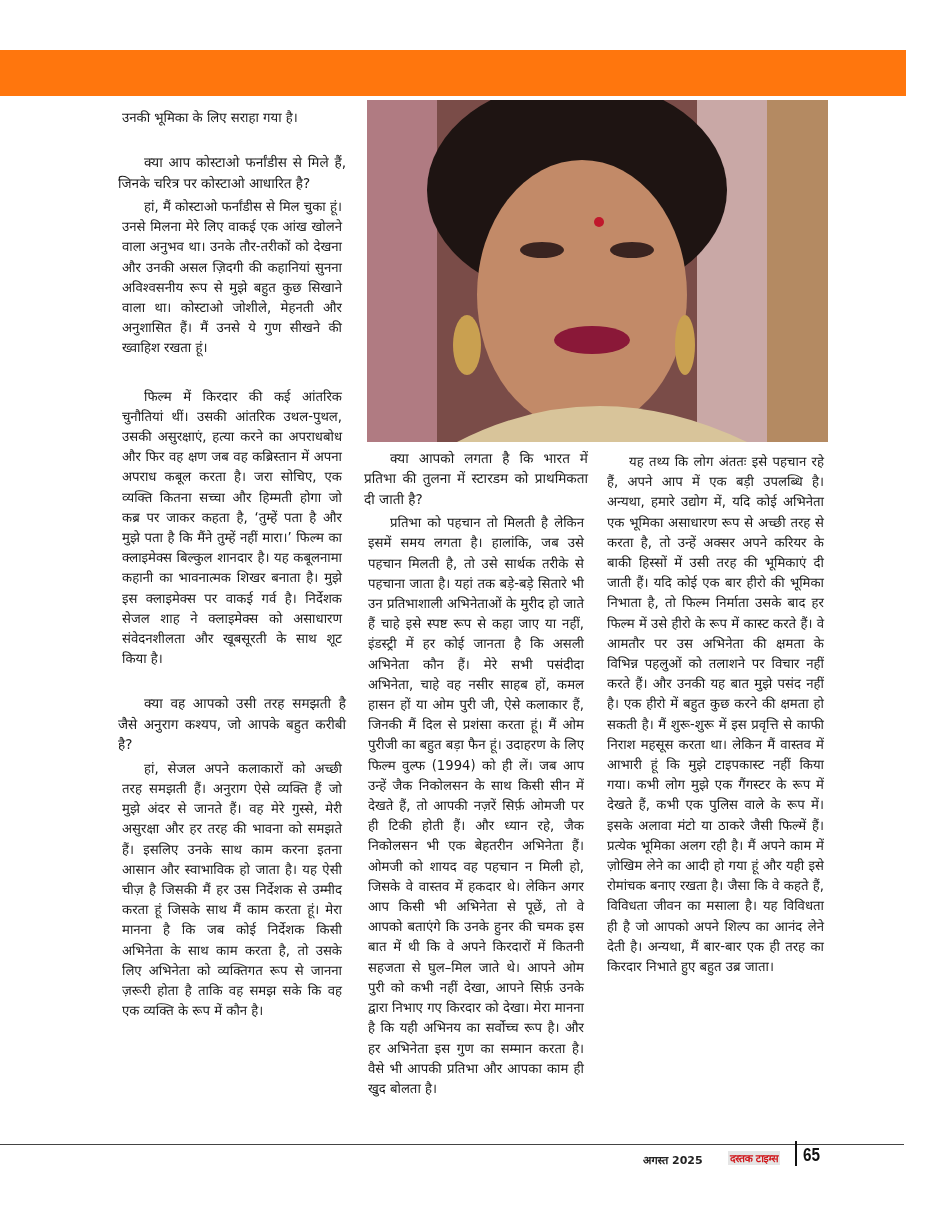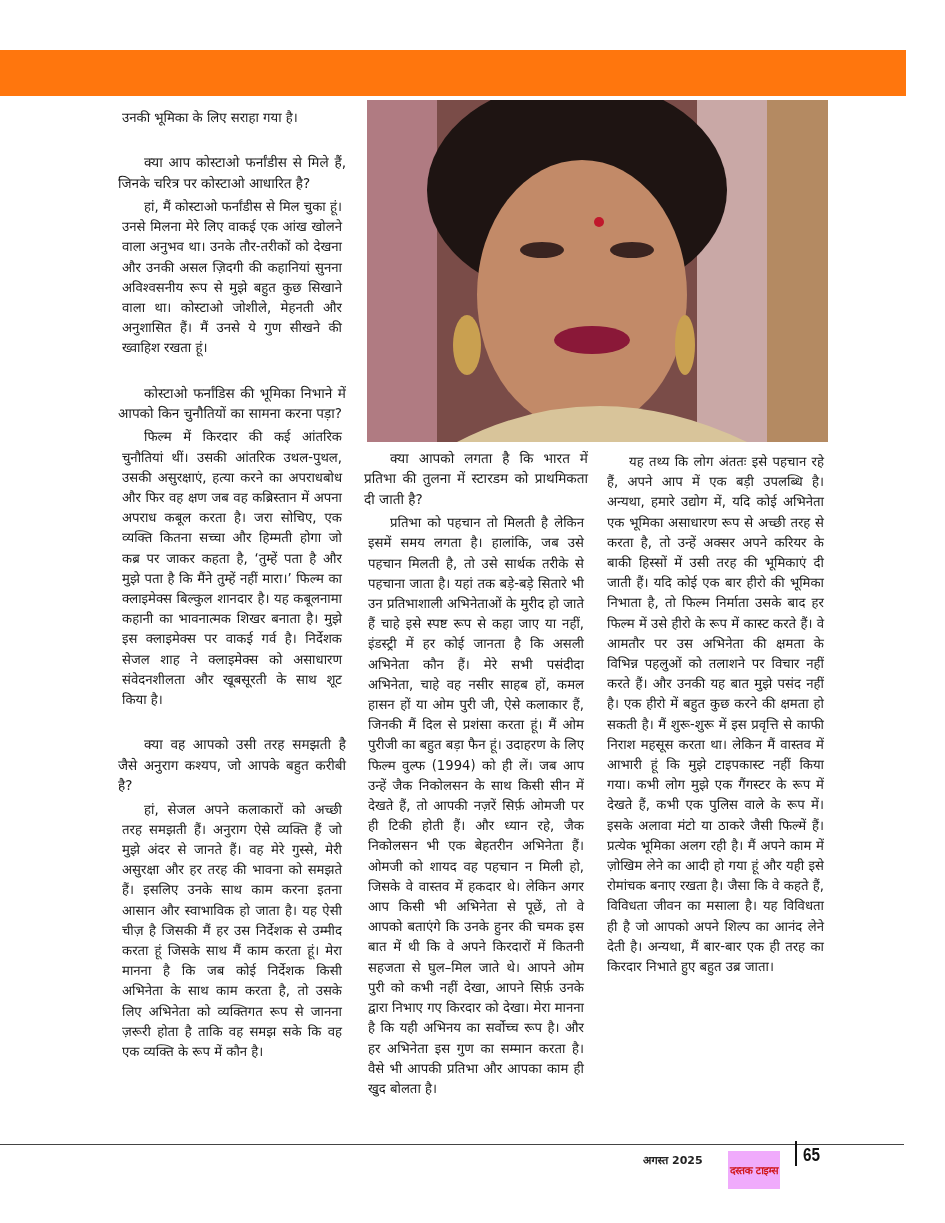--- a/index.html
+++ b/index.html
@@ -13,37 +13,36 @@
   .col .gap { height: 20px; }
   #col1 { left: 118px; top: 104px; width: 228px; }
   #col2 { left: 364px; top: 448px; width: 224px; }
   #col3 { left: 603px; top: 448px; width: 225px; }
   .photo { position: absolute; left: 367px; top: 100px; width: 461px; height: 342px; overflow: hidden;
            background: linear-gradient(90deg, #6e3c3a 0%, #a0676a 12%, #5a2e28 28%, #4a2a20 50%, #6a4a38 70%, #c7a49e 86%, #b98d6c 100%); }
   .photo svg { display: block; width: 100%; height: 100%; }
   .footer-line { position: absolute; left: 0; top: 1144px; width: 904px; height: 1px; background: #444; }
   .footer-date { position: absolute; left: 643px; top: 1152px; font-size: 11px; font-weight: bold; color: #222; }
   .footer-logo { position: absolute; left: 728px; top: 1151px; font-size: 10.5px; font-weight: bold; color: #d0171b;
-                 background: #f0abfc; padding: 12px 2px; line-height: 14px; letter-spacing: -0.3px; }
+                 background: #e5e5e5; padding: 0 2px; line-height: 14px; letter-spacing: -0.3px; }
   .footer-sep { position: absolute; left: 795px; top: 1141px; width: 2px; height: 25px; background: #111; }
   .footer-page { position: absolute; left: 803px; top: 1145px; font-size: 18px; font-weight: bold; color: #111;
                  font-family: "Liberation Sans", sans-serif; transform: scaleX(0.85); transform-origin: left; }
 </style>
 </head>
 <body>
 
 <div class="top-band"></div>
 
 <div class="col" id="col1">
   <p>उनकी भूमिका के लिए सराहा गया है।</p>
   <div class="gap"></div>
   <h3>क्या आप कोस्टाओ फर्नांडीस से मिले हैं, जिनके चरित्र पर कोस्टाओ आधारित है?</h3>
   <p class="ans">हां, मैं कोस्टाओ फर्नांडीस से मिल चुका हूं। उनसे मिलना मेरे लिए वाकई एक आंख खोलने वाला अनुभव था। उनके तौर-तरीकों को देखना और उनकी असल ज़िदगी की कहानियां सुनना अविश्वसनीय रूप से मुझे बहुत कुछ सिखाने वाला था। कोस्टाओ जोशीले, मेहनती और अनुशासित हैं। मैं उनसे ये गुण सीखने की ख्वाहिश रखता हूं।</p>
   <div class="gap"></div>
-  <h3>कोस्टाओ फर्नांडिस की भूमिका निभाने में आपको किन चुनौतियों का सामना करना पड़ा?</h3>
   <p class="ans">फिल्म में किरदार की कई आंतरिक चुनौतियां थीं। उसकी आंतरिक उथल-पुथल, उसकी असुरक्षाएं, हत्या करने का अपराधबोध और फिर वह क्षण जब वह कब्रिस्तान में अपना अपराध कबूल करता है। जरा सोचिए, एक व्यक्ति कितना सच्चा और हिम्मती होगा जो कब्र पर जाकर कहता है, ‘तुम्हें पता है और मुझे पता है कि मैंने तुम्हें नहीं मारा।’ फिल्म का क्लाइमेक्स बिल्कुल शानदार है। यह कबूलनामा कहानी का भावनात्मक शिखर बनाता है। मुझे इस क्लाइमेक्स पर वाकई गर्व है। निर्देशक सेजल शाह ने क्लाइमेक्स को असाधारण संवेदनशीलता और खूबसूरती के साथ शूट किया है।</p>
   <div class="gap"></div>
   <h3>क्या वह आपको उसी तरह समझती है जैसे अनुराग कश्यप, जो आपके बहुत करीबी है?</h3>
   <p class="ans">हां, सेजल अपने कलाकारों को अच्छी तरह समझती हैं। अनुराग ऐसे व्यक्ति हैं जो मुझे अंदर से जानते हैं। वह मेरे गुस्से, मेरी असुरक्षा और हर तरह की भावना को समझते हैं। इसलिए उनके साथ काम करना इतना आसान और स्वाभाविक हो जाता है। यह ऐसी चीज़ है जिसकी मैं हर उस निर्देशक से उम्मीद करता हूं जिसके साथ मैं काम करता हूं। मेरा मानना है कि जब कोई निर्देशक किसी अभिनेता के साथ काम करता है, तो उसके लिए अभिनेता को व्यक्तिगत रूप से जानना ज़रूरी होता है ताकि वह समझ सके कि वह एक व्यक्ति के रूप में कौन है।</p>
 </div>
 
 <div class="photo">
   <svg viewBox="0 0 461 342" preserveAspectRatio="none">
     <rect x="0" y="0" width="461" height="342" fill="#7a4c48"></rect>
     <rect x="0" y="0" width="70" height="342" fill="#b07b82"></rect>

